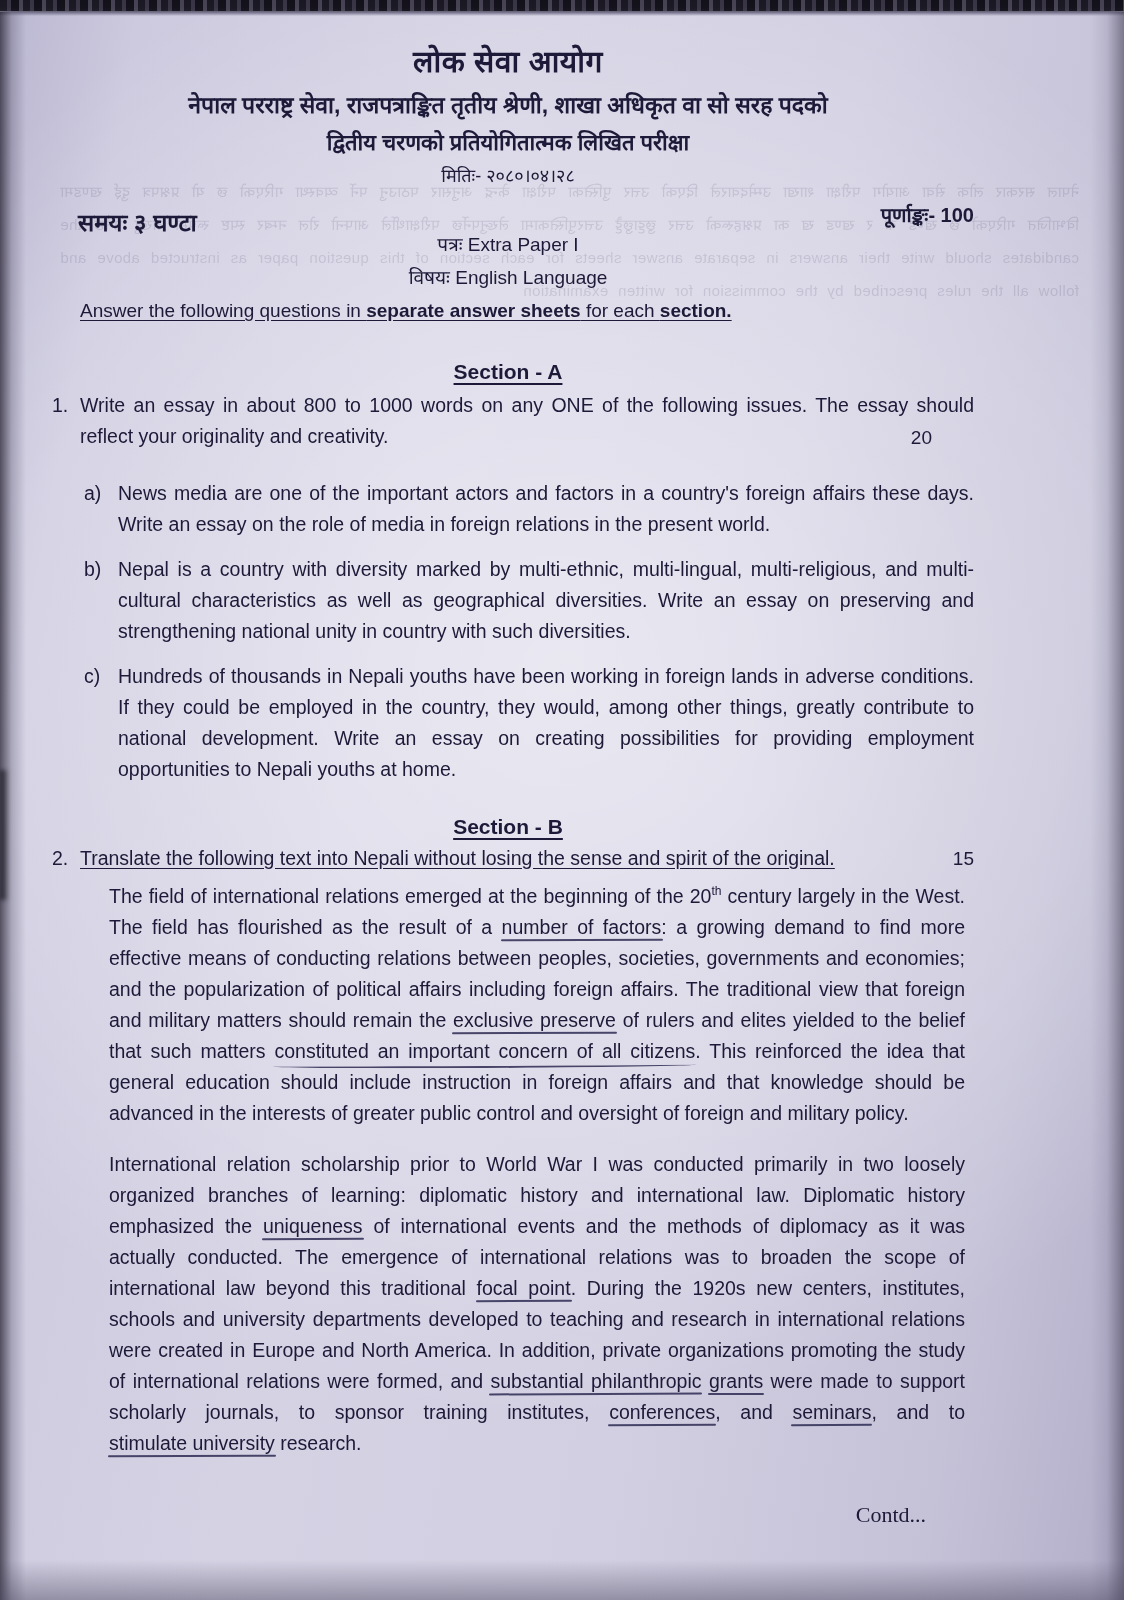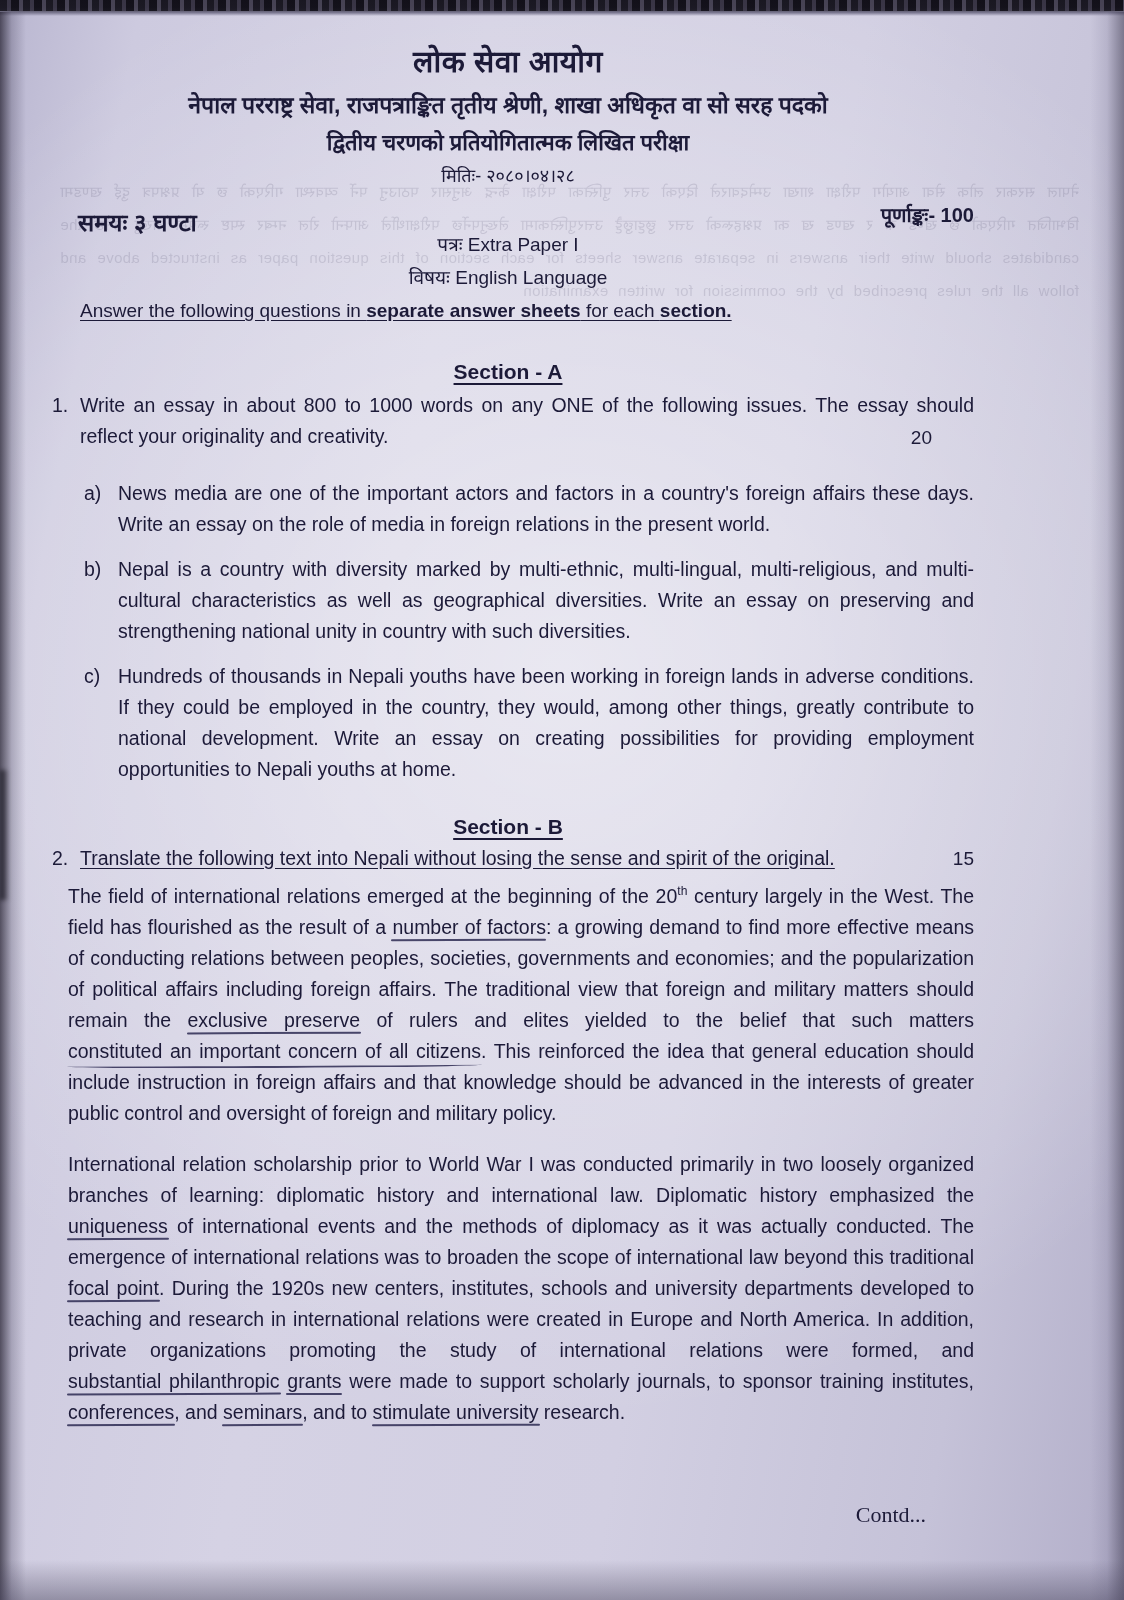--- a/index.html
+++ b/index.html
@@ -197,22 +197,22 @@
     position: absolute;
     left: 84px;
     top: 0;
   }
 
   .q2-lead {
     text-decoration: underline;
     text-underline-offset: 3px;
   }
   .para {
-    margin: 0;
-    padding-left: 68px;
+    margin: 9px;
+    padding-left: 100px;
     padding-right: 42px;
     font-size: 19.5px;
     line-height: 31px;
     text-align: justify;
   }
   .para.spaced { margin-top: 20px; }
 
   .u { 
     position: relative;
     white-space: nowrap;

